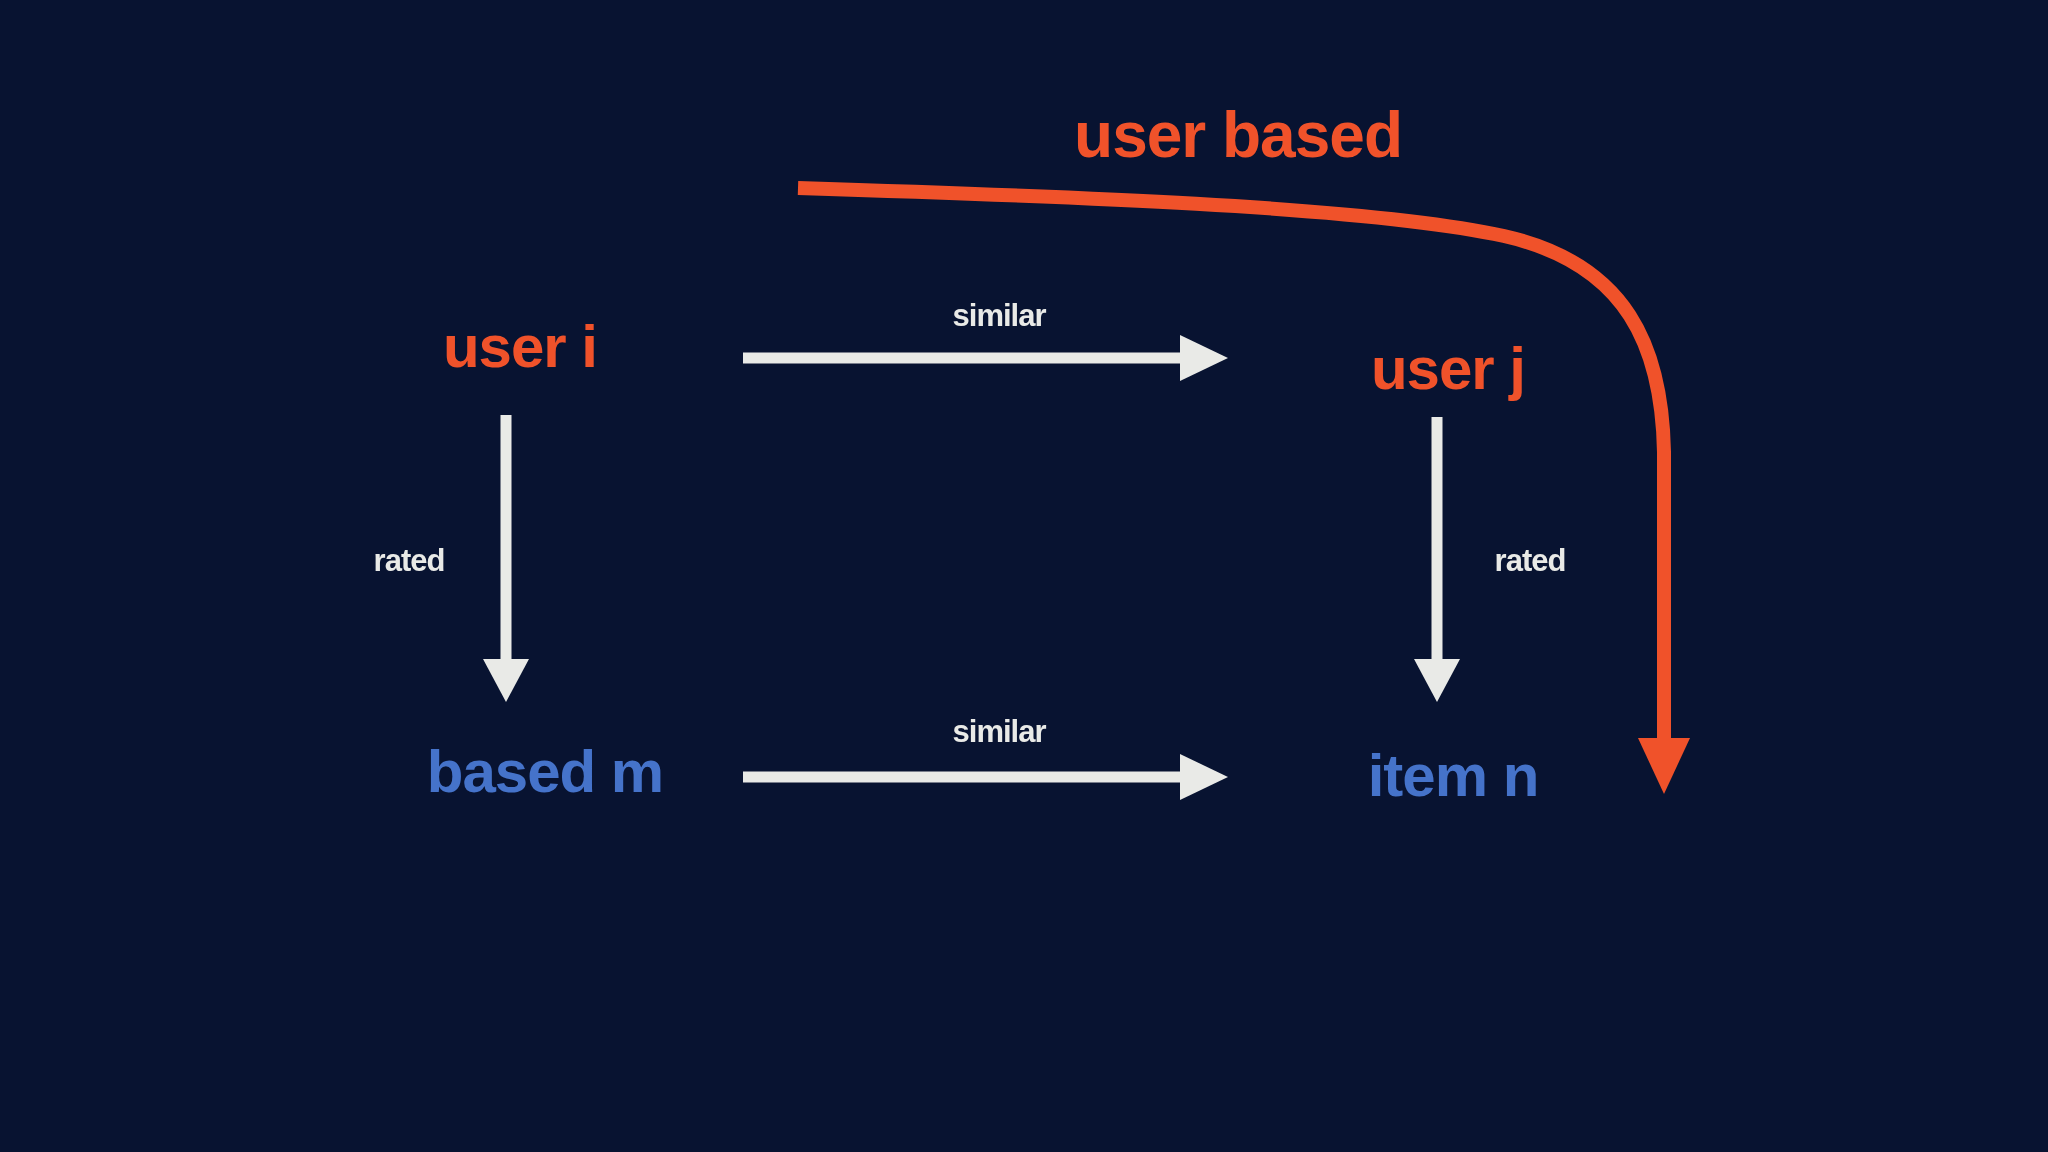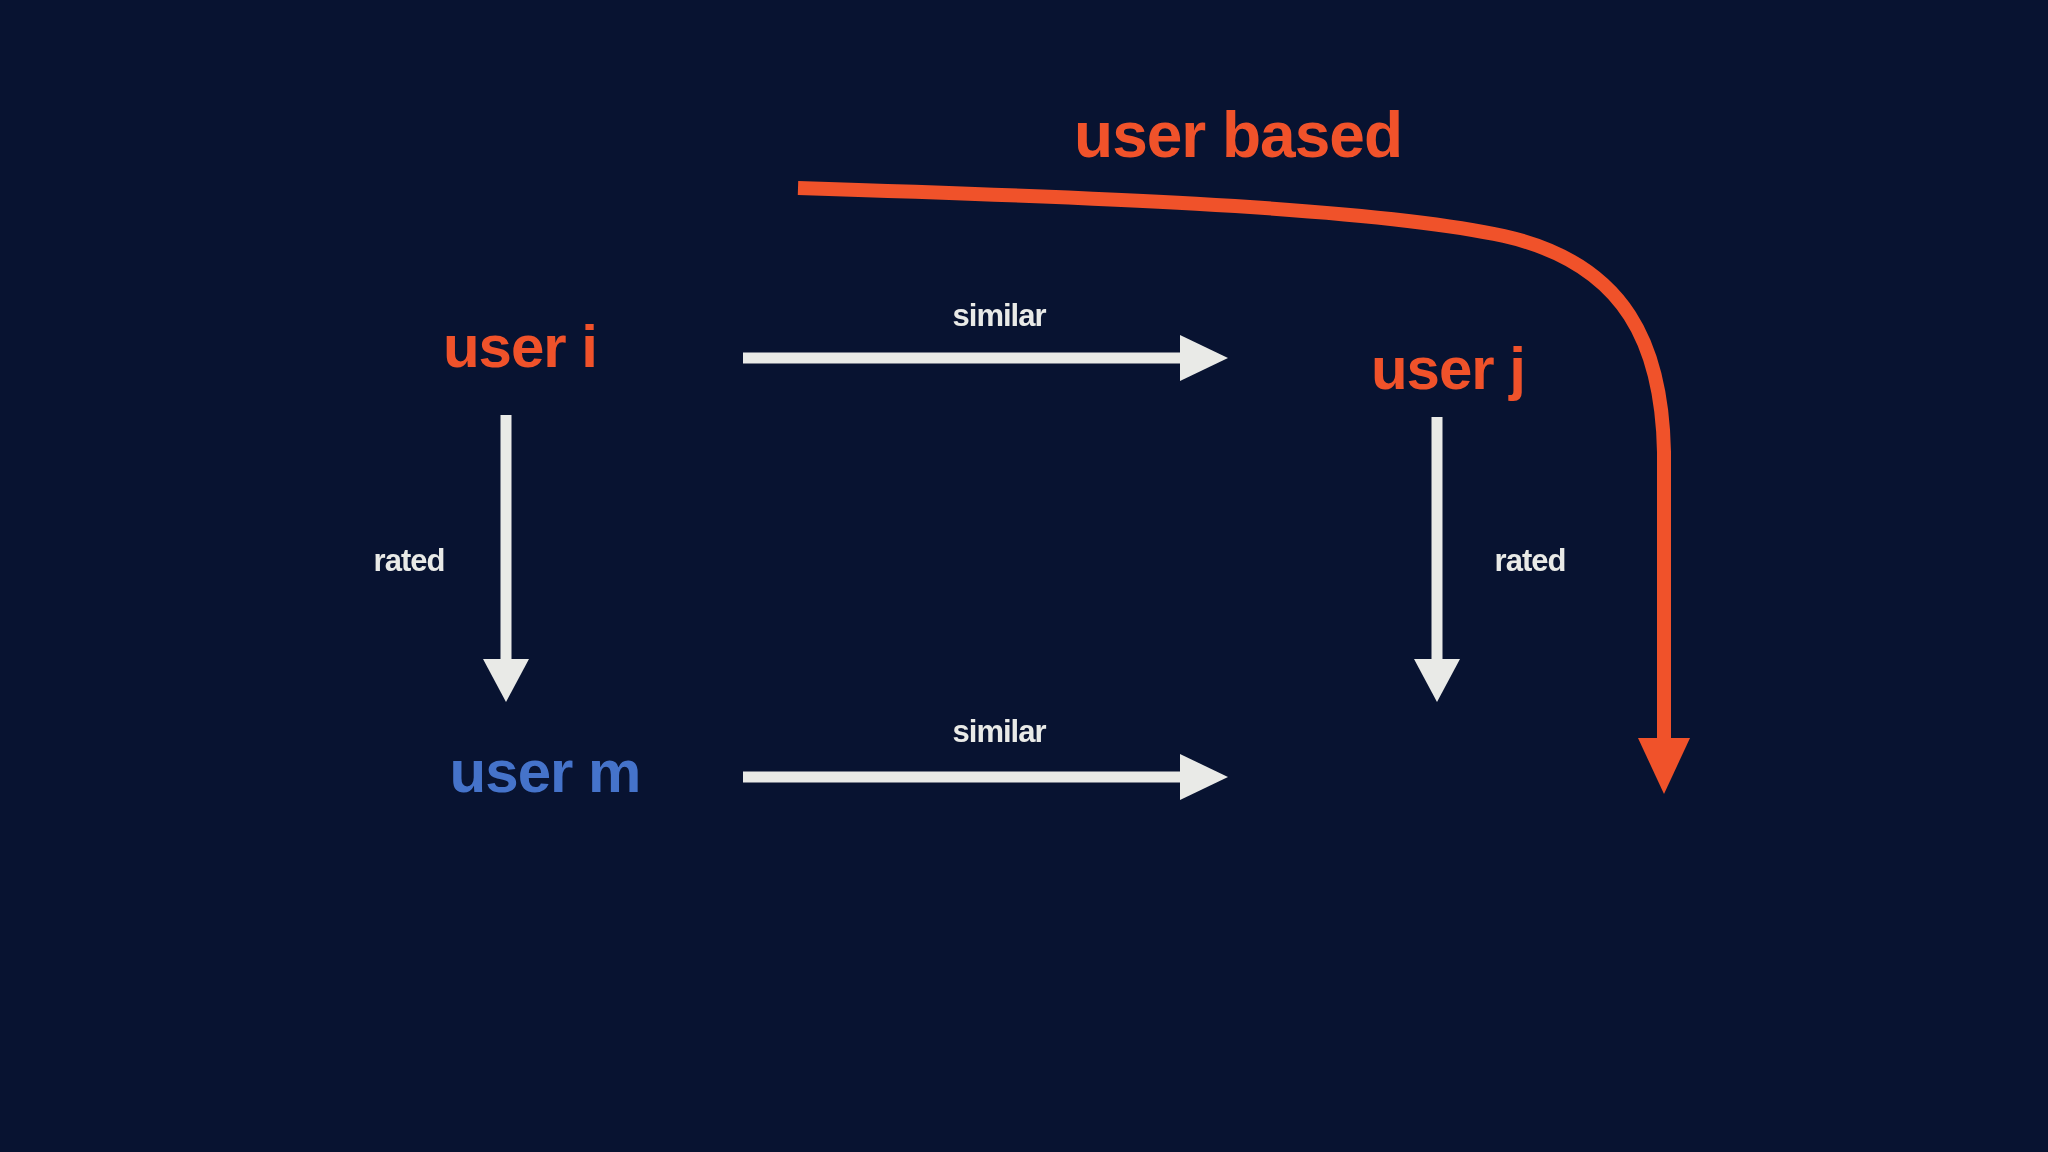--- a/index.html
+++ b/index.html
@@ -81,22 +81,23 @@
       <polygon class="white-fill" points="1378,659 1424,659 1401,702"></polygon>
     </g>
   </svg>
 
   <div class="label title" style="left:1202px; top:135px;">user based</div>
 
   <div class="label node user-node" style="left:484px; top:347px;">user i</div>
 
   <div class="label node user-node" style="left:1412px; top:369px;">user j</div>
 
-  <div class="label node item-node" style="left:509px; top:772px;">user m</div>
+  <div class="label node item-node" style="left:509px; top:772px;">based m</div>
 
+  <div class="label node item-node" style="left:1417px; top:776px;">item n</div>
 
   <div class="label edge" style="left:963px; top:315px;">similar</div>
 
   <div class="label edge" style="left:963px; top:731px;">similar</div>
 
   <div class="label edge" style="left:373px; top:560px;">rated</div>
 
   <div class="label edge" style="left:1494px; top:560px;">rated</div>
 
 </div>

